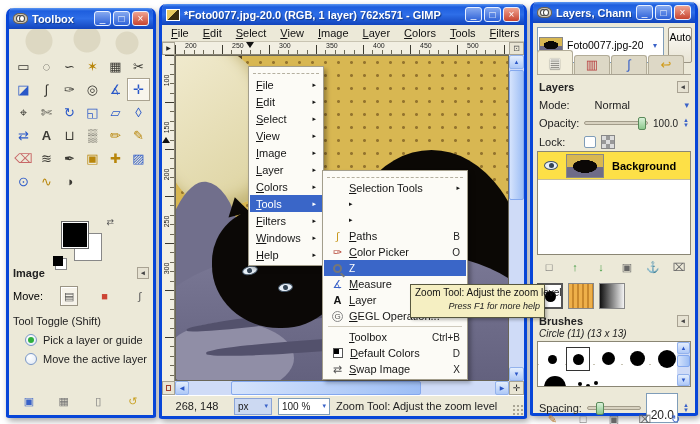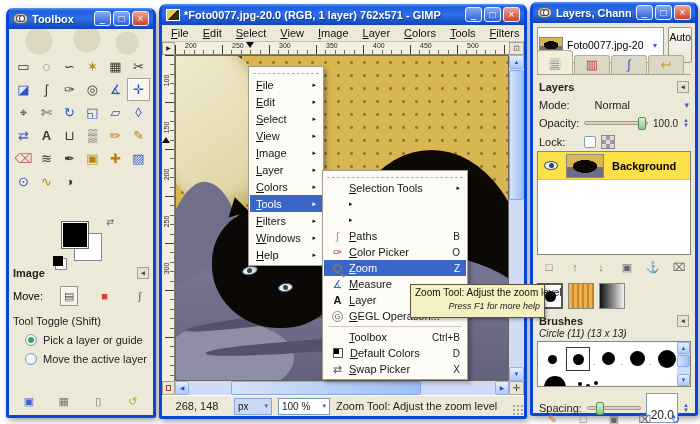--- a/index.html
+++ b/index.html
@@ -520,21 +520,20 @@
         <span class="lbl">Paths</span>
         <span class="sc">B</span>
       </div>
     <div class="mi mi2">
         <span class="mic red">✑</span>
         <span class="lbl">Color Picker</span>
         <span class="sc">O</span>
       </div>
     <div class="mi mi2 hl">
         <span class="mag"></span>
-        <span class="lbl">Zoom</span>
         <span class="sc">Z</span>
       </div>
     <div class="mi mi2">
         <span class="mic blue">∡</span>
         <span class="lbl">Measure</span>
         <span class="sc"></span>
       </div>
     <div class="mi mi2">
         <span class="mic dark">A</span>
         <span class="lbl">Layer</span>
@@ -551,21 +550,21 @@
         <span class="lbl">Toolbox</span>
         <span class="sc">Ctrl+B</span>
       </div>
     <div class="mi mi2">
         <span class="minisw"></span>
         <span class="lbl">Default Colors</span>
         <span class="sc">D</span>
       </div>
     <div class="mi mi2">
         <span class="mic">⇄</span>
-        <span class="lbl">Swap Picker</span>
+        <span class="lbl">Swap Image</span>
         <span class="sc">X</span>
       </div>
   </div>
 
   <div class="tooltip">
     <div class="tt1">Zoom Tool: Adjust the zoom level</div>
     <div class="tt2">Press F1 for more help</div>
   </div>
 
 </div>

